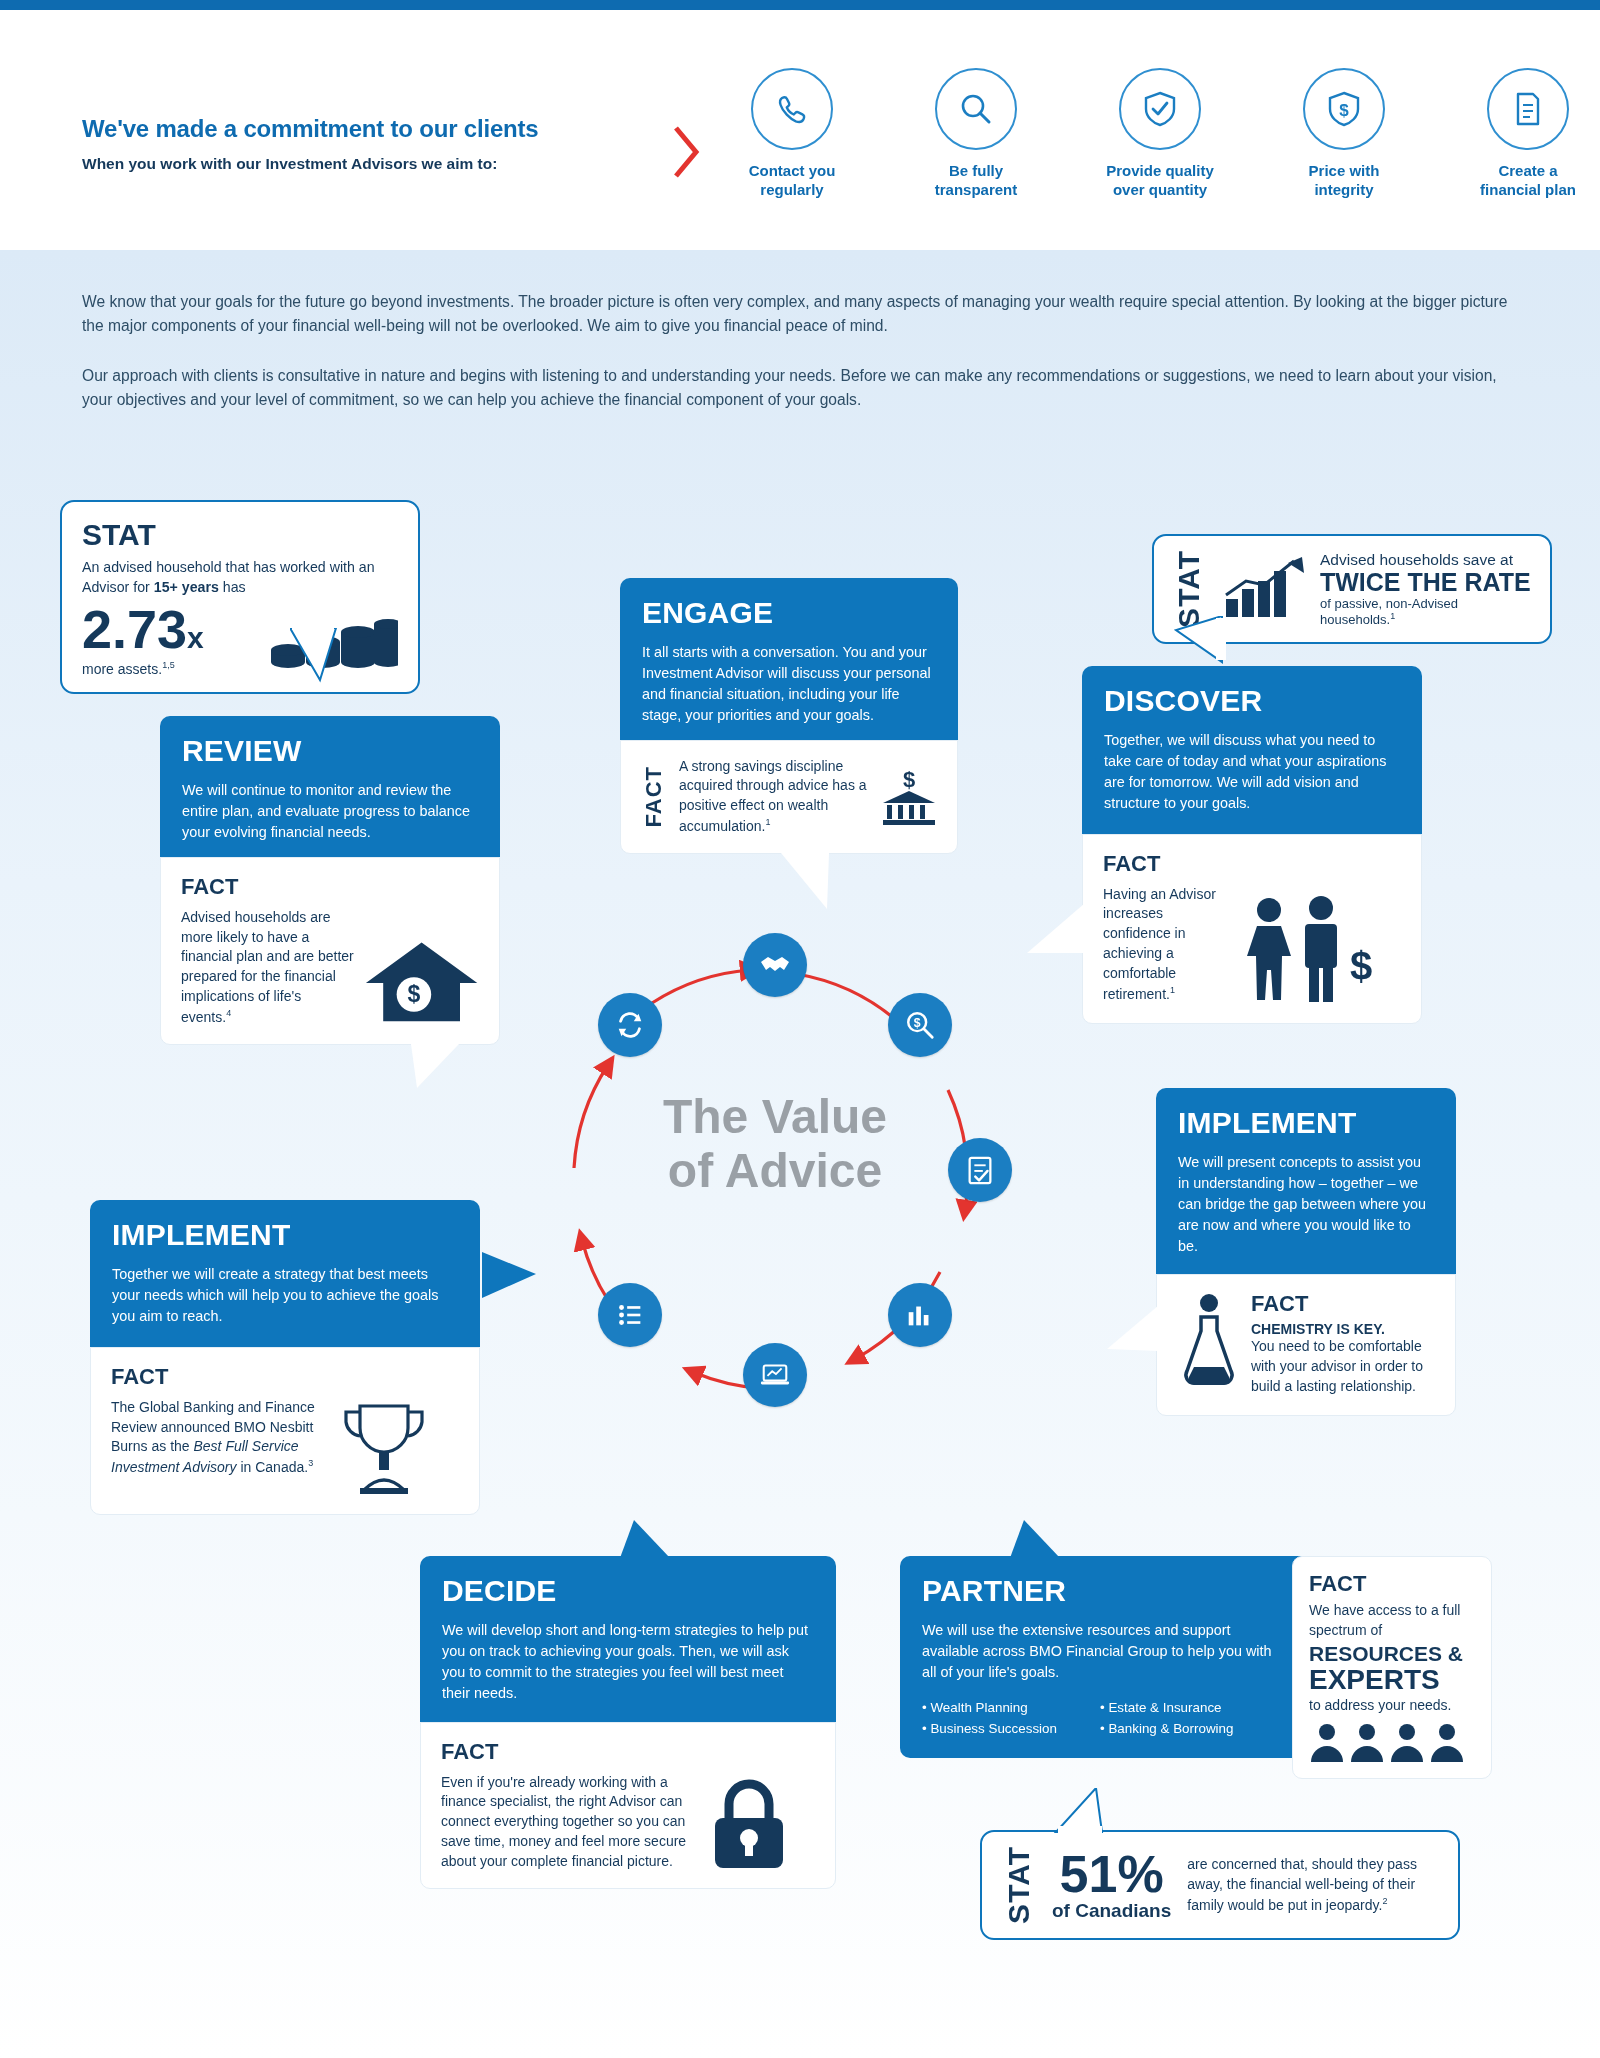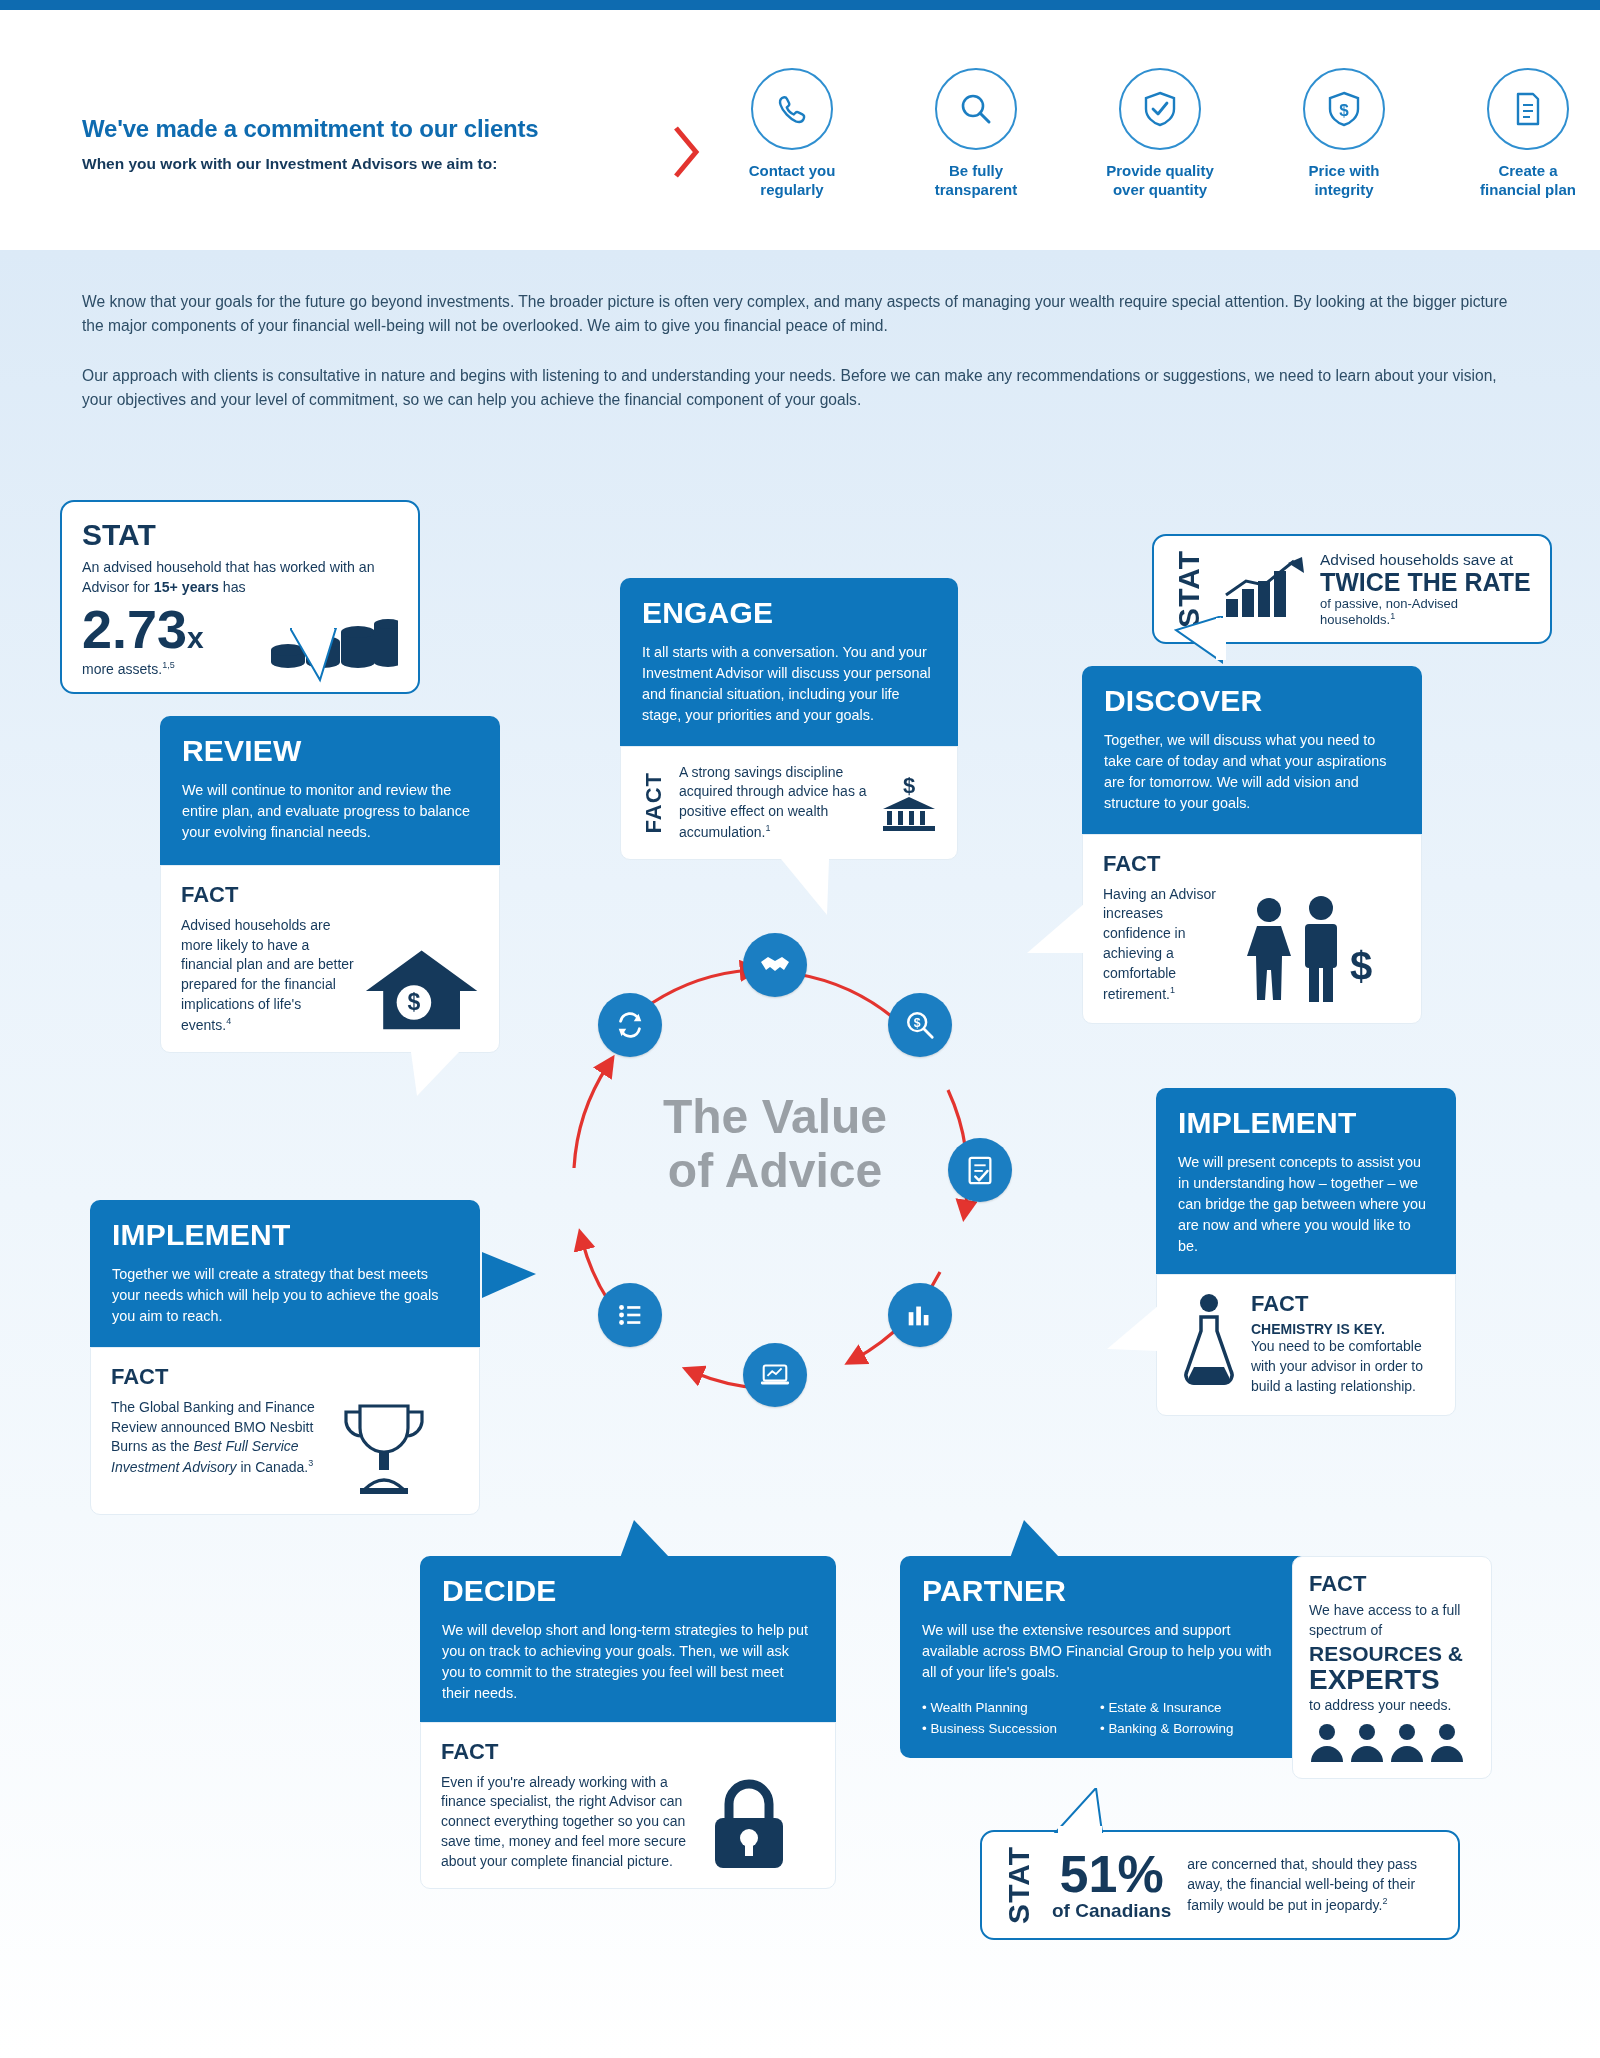--- a/index.html
+++ b/index.html
@@ -305,42 +305,42 @@
       </svg>
     </div>
   </div>
   <svg style="position:absolute; left:230px; top:128px;" width="70" height="60" viewBox="0 0 70 60">
     <polygon points="0,0 46,0 30,52" fill="#fff" stroke="#0e76bc" stroke-width="2"></polygon>
     <rect x="2" y="-4" width="42" height="6" fill="#fff"></rect>
   </svg>
 </div>
 
 <div class="panel" style="left:160px; top:716px; width:340px;">
-  <div class="blue-box" style="border-radius:10px 10px 0 0; padding-bottom:22px;">
+  <div class="blue-box" style="border-radius:10px 10px 0 0; padding-bottom:14px;">
     <h3>REVIEW</h3>
     <p>We will continue to monitor and review the entire plan, and evaluate progress to balance your evolving financial needs.</p>
   </div>
   <div class="white-box" style="border-radius:0 0 10px 10px; position:relative;">
     <div class="fact-title">FACT</div>
     <div style="display:flex; align-items:flex-end; gap:10px;">
       <p class="fact-text" style="width:180px;"><span>Advised households are more likely to have a financial plan and are better prepared for the financial implications of life's events.</span><span class="sup">4</span></p>
       <svg width="120" height="95" viewBox="0 0 120 95">
         <polygon points="60,8 118,50 100,50 100,90 20,90 20,50 2,50" fill="#15395b"></polygon>
         <circle cx="52" cy="62" r="18" fill="#fff"></circle>
         <text x="52" y="70" text-anchor="middle" font-size="24" font-weight="bold" fill="#15395b" font-family="Liberation Sans, sans-serif">$</text>
       </svg>
     </div>
     <svg style="position:absolute; left:250px; top:100%;" width="70" height="48" viewBox="0 0 70 48">
       <polygon points="0,0 48,0 6,44" fill="#fff"></polygon>
     </svg>
   </div>
 </div>
 
 <div class="panel" style="left:620px; top:578px; width:338px;">
-  <div class="blue-box" style="border-radius:10px 10px 0 0; padding-bottom:20px;">
+  <div class="blue-box" style="border-radius:10px 10px 0 0; padding-bottom:14px;">
     <h3>ENGAGE</h3>
     <p>It all starts with a conversation. You and your Investment Advisor will discuss your personal and financial situation, including your life stage, your priorities and your goals.</p>
   </div>
   <div class="white-box" style="border-radius:0 0 10px 10px; position:relative;">
     <div style="display:flex; align-items:center; gap:12px;">
       <div class="rot-fact">FACT</div>
       <p class="fact-text" style="flex:1;"><span>A strong savings discipline acquired through advice has a positive effect on wealth accumulation.</span><span class="sup">1</span></p>
       <svg width="56" height="60" viewBox="0 0 56 60">
         <text x="28" y="20" text-anchor="middle" font-size="22" font-weight="bold" fill="#15395b" font-family="Liberation Sans, sans-serif">$</text>
         <polygon points="28,24 54,36 2,36" fill="#15395b"></polygon>

